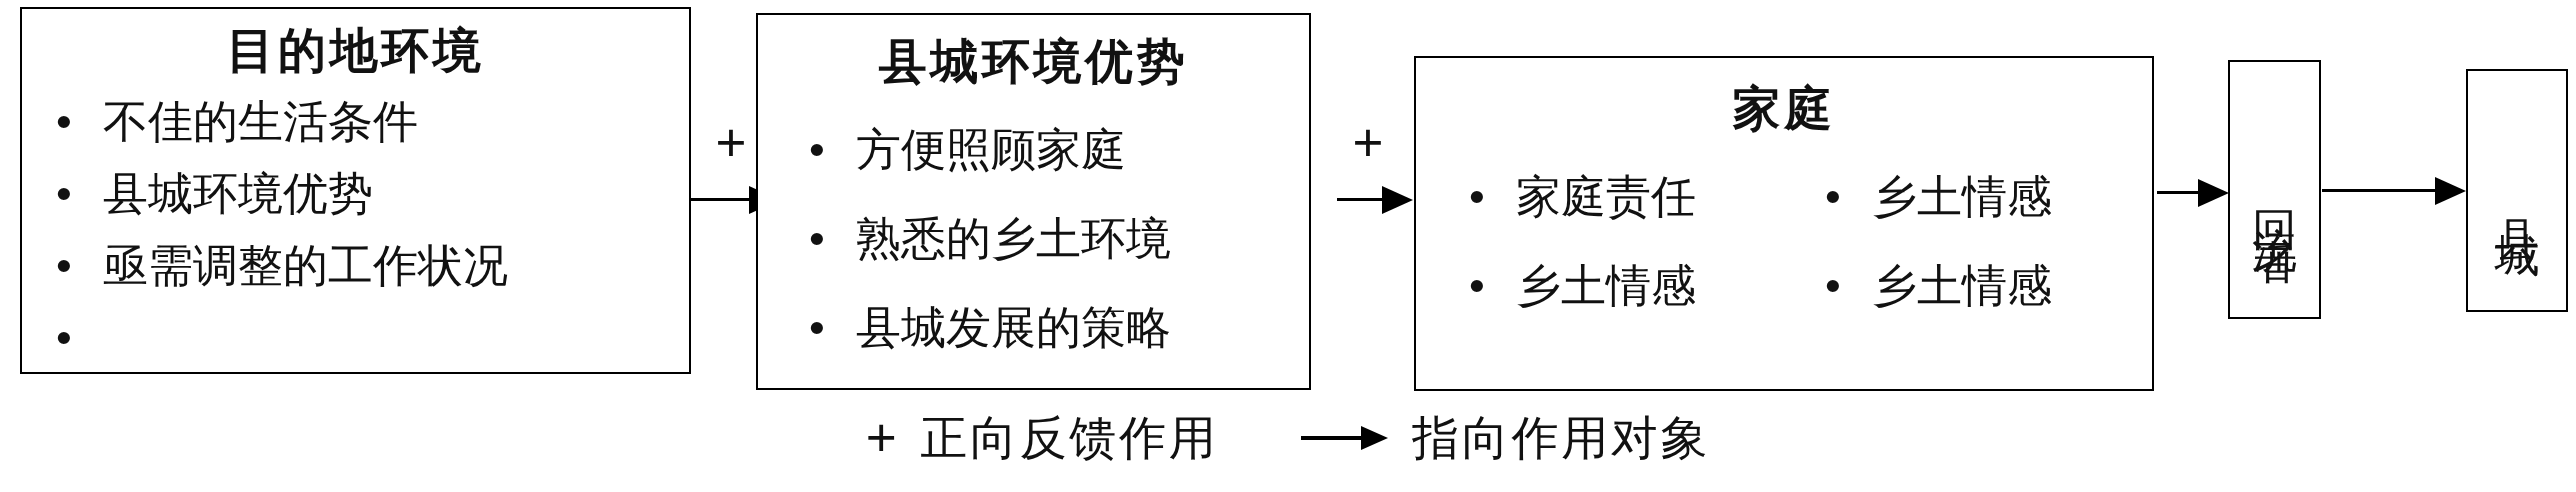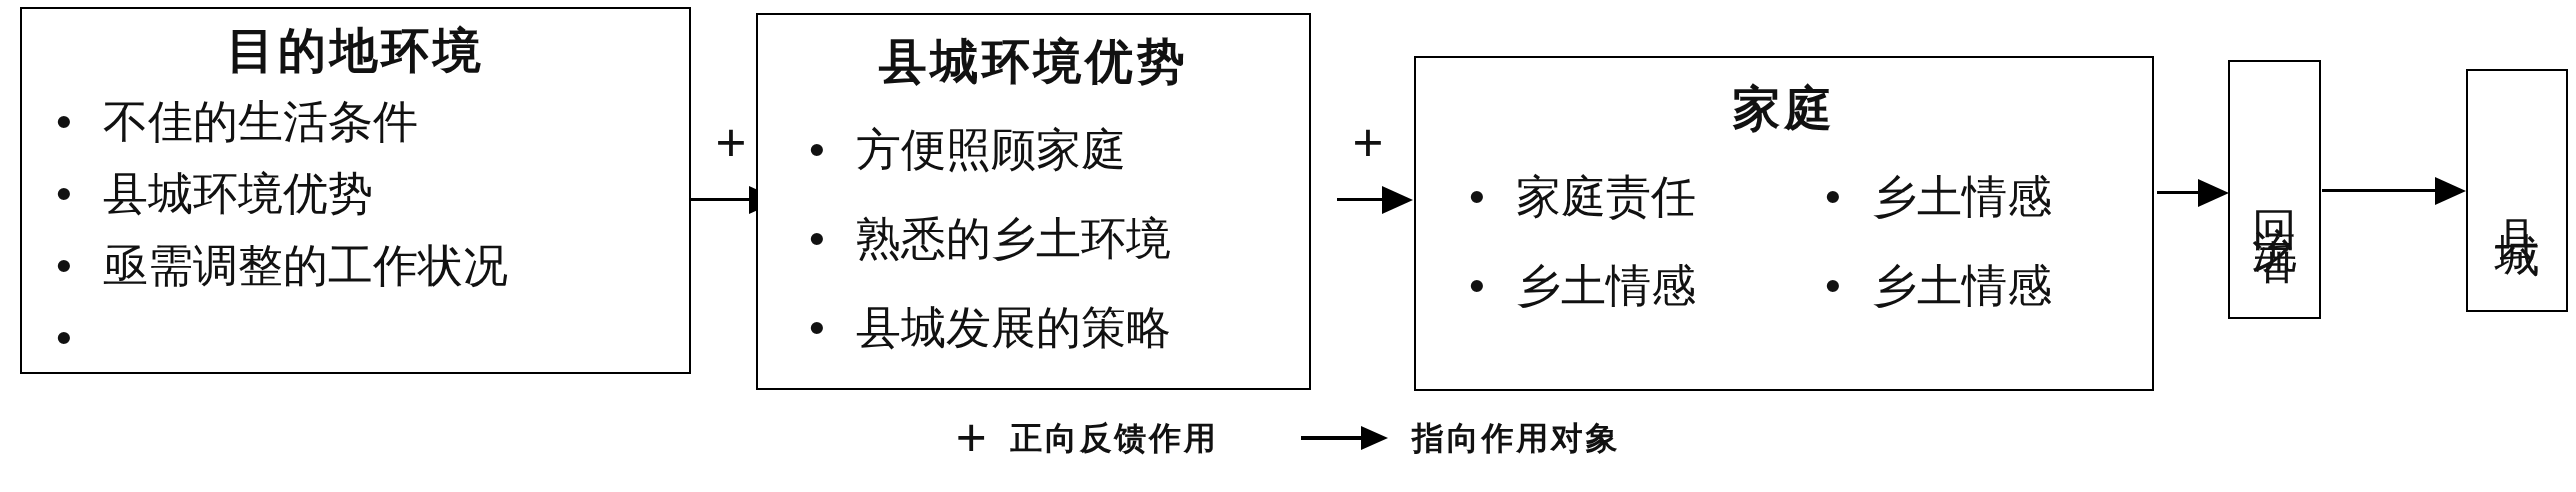--- a/index.html
+++ b/index.html
@@ -106,21 +106,21 @@
     justify-content: center;
     align-items: center;
     gap: 83px;
   }
   .legend-item {
     display: flex;
     align-items: center;
     gap: 23.6px;
   }
   .legend-plus { font-size: 53px; font-weight: 500; line-height: 64px; }
-  .legend-text { font-size: 32px; font-weight: 700; letter-spacing: 2.7px; line-height: 64px; white-space: nowrap; }
+  .legend-text { font-size: 47px; font-weight: 400; letter-spacing: 2.7px; line-height: 64px; white-space: nowrap; }
   .legend-arrow {
     display: inline-flex;
     align-items: center;
     width: 87px;
     height: 31px;
   }
   .legend-arrow .h-arrow-head {
     border-left-width: 27px;
     border-top-width: 12.7px;
     border-bottom-width: 12.7px;

